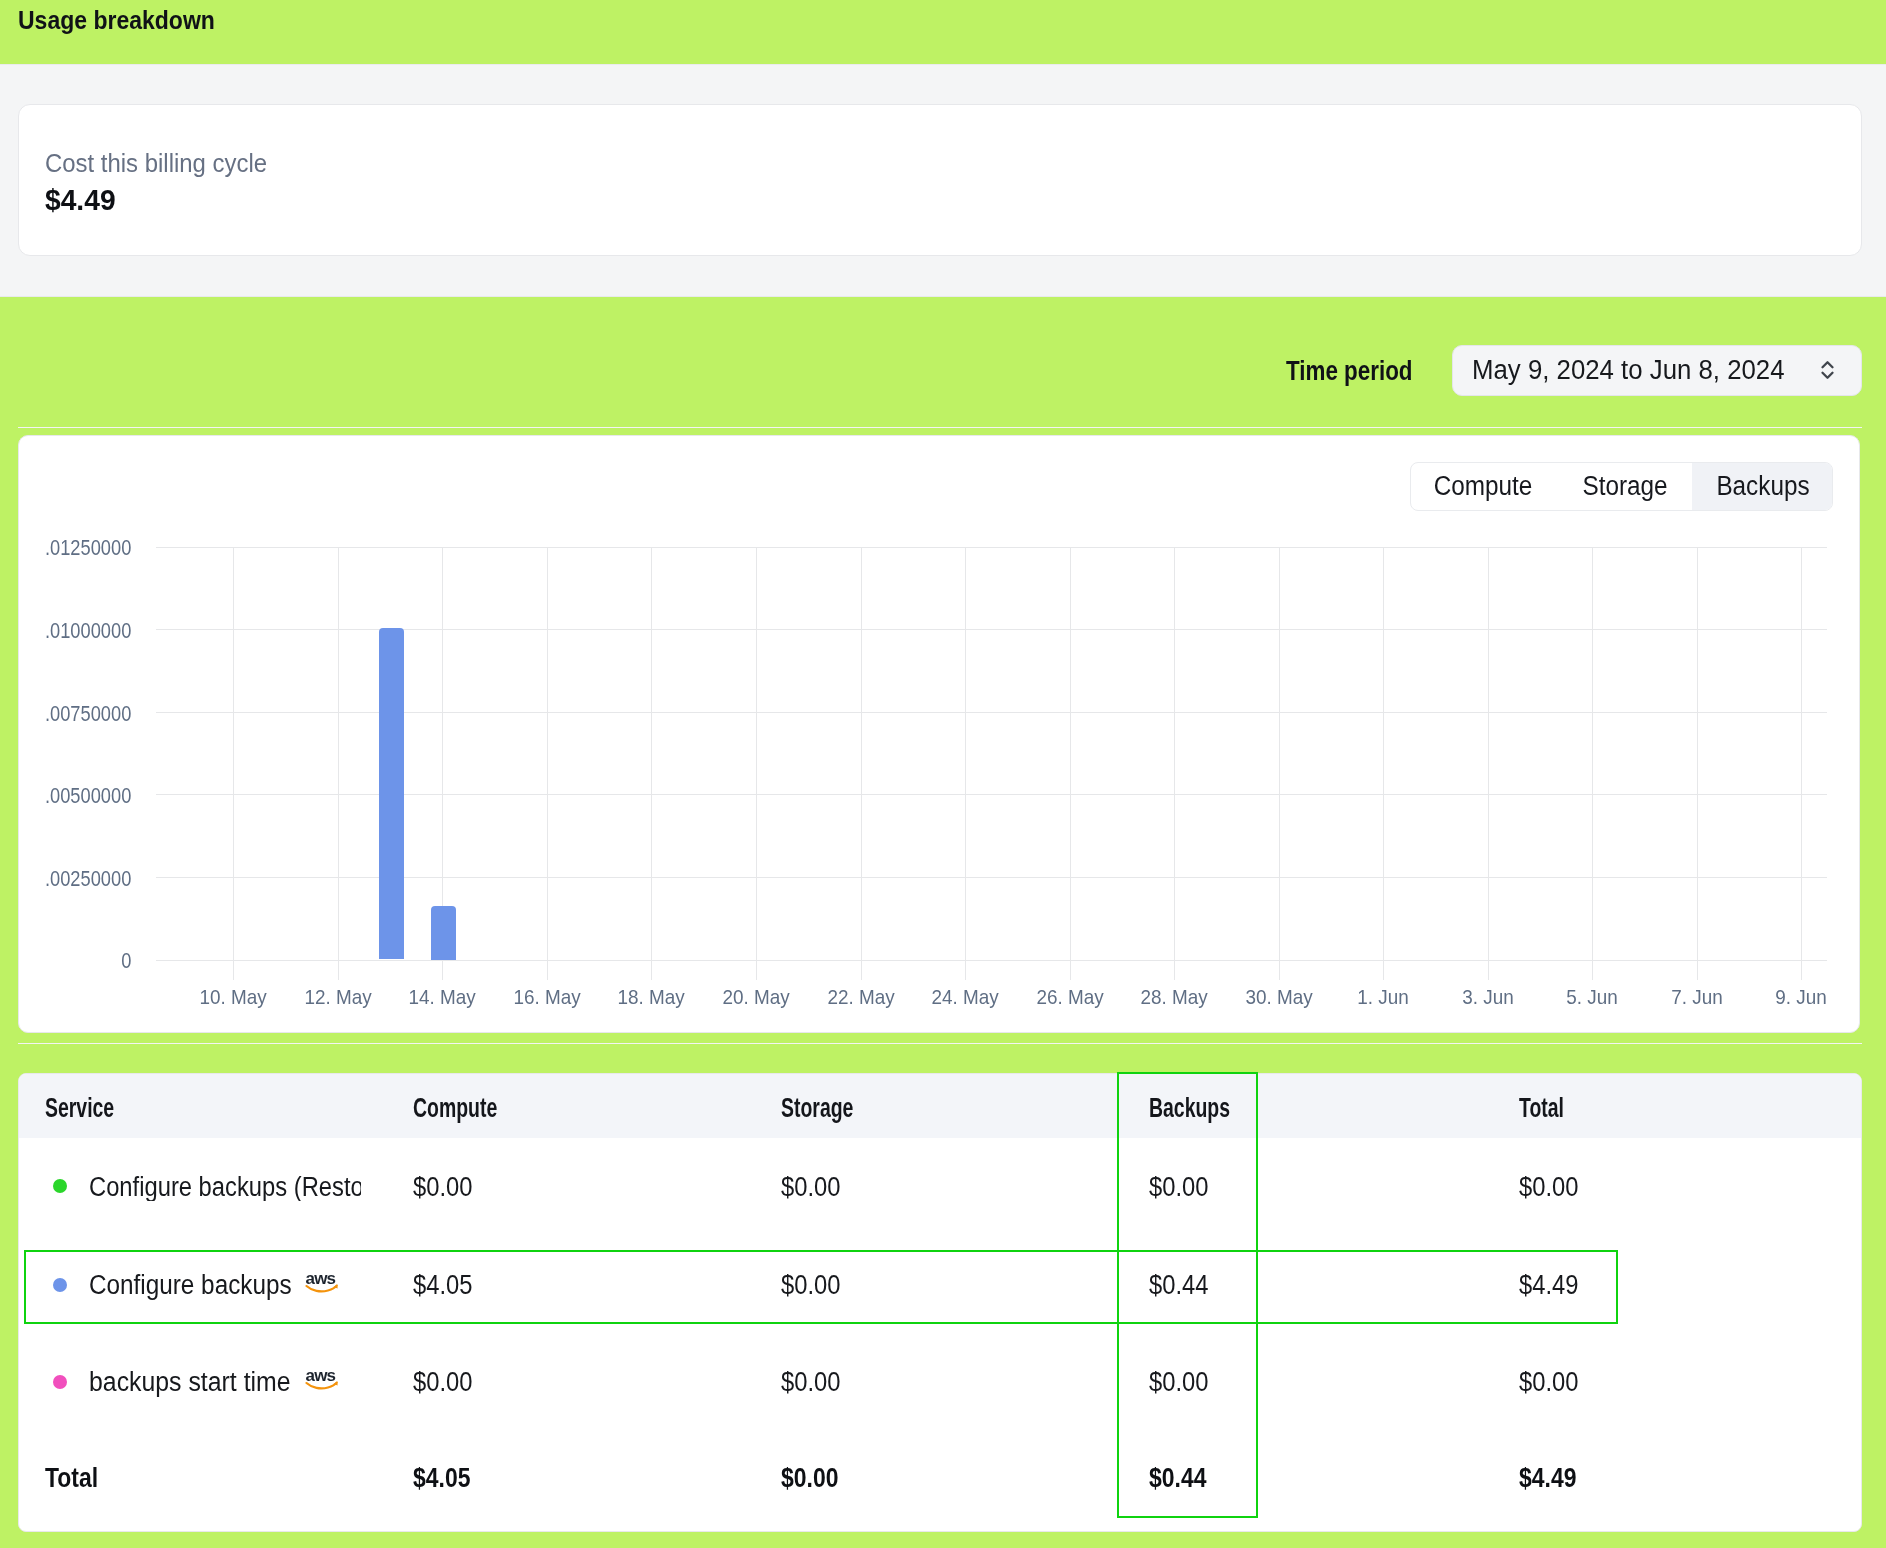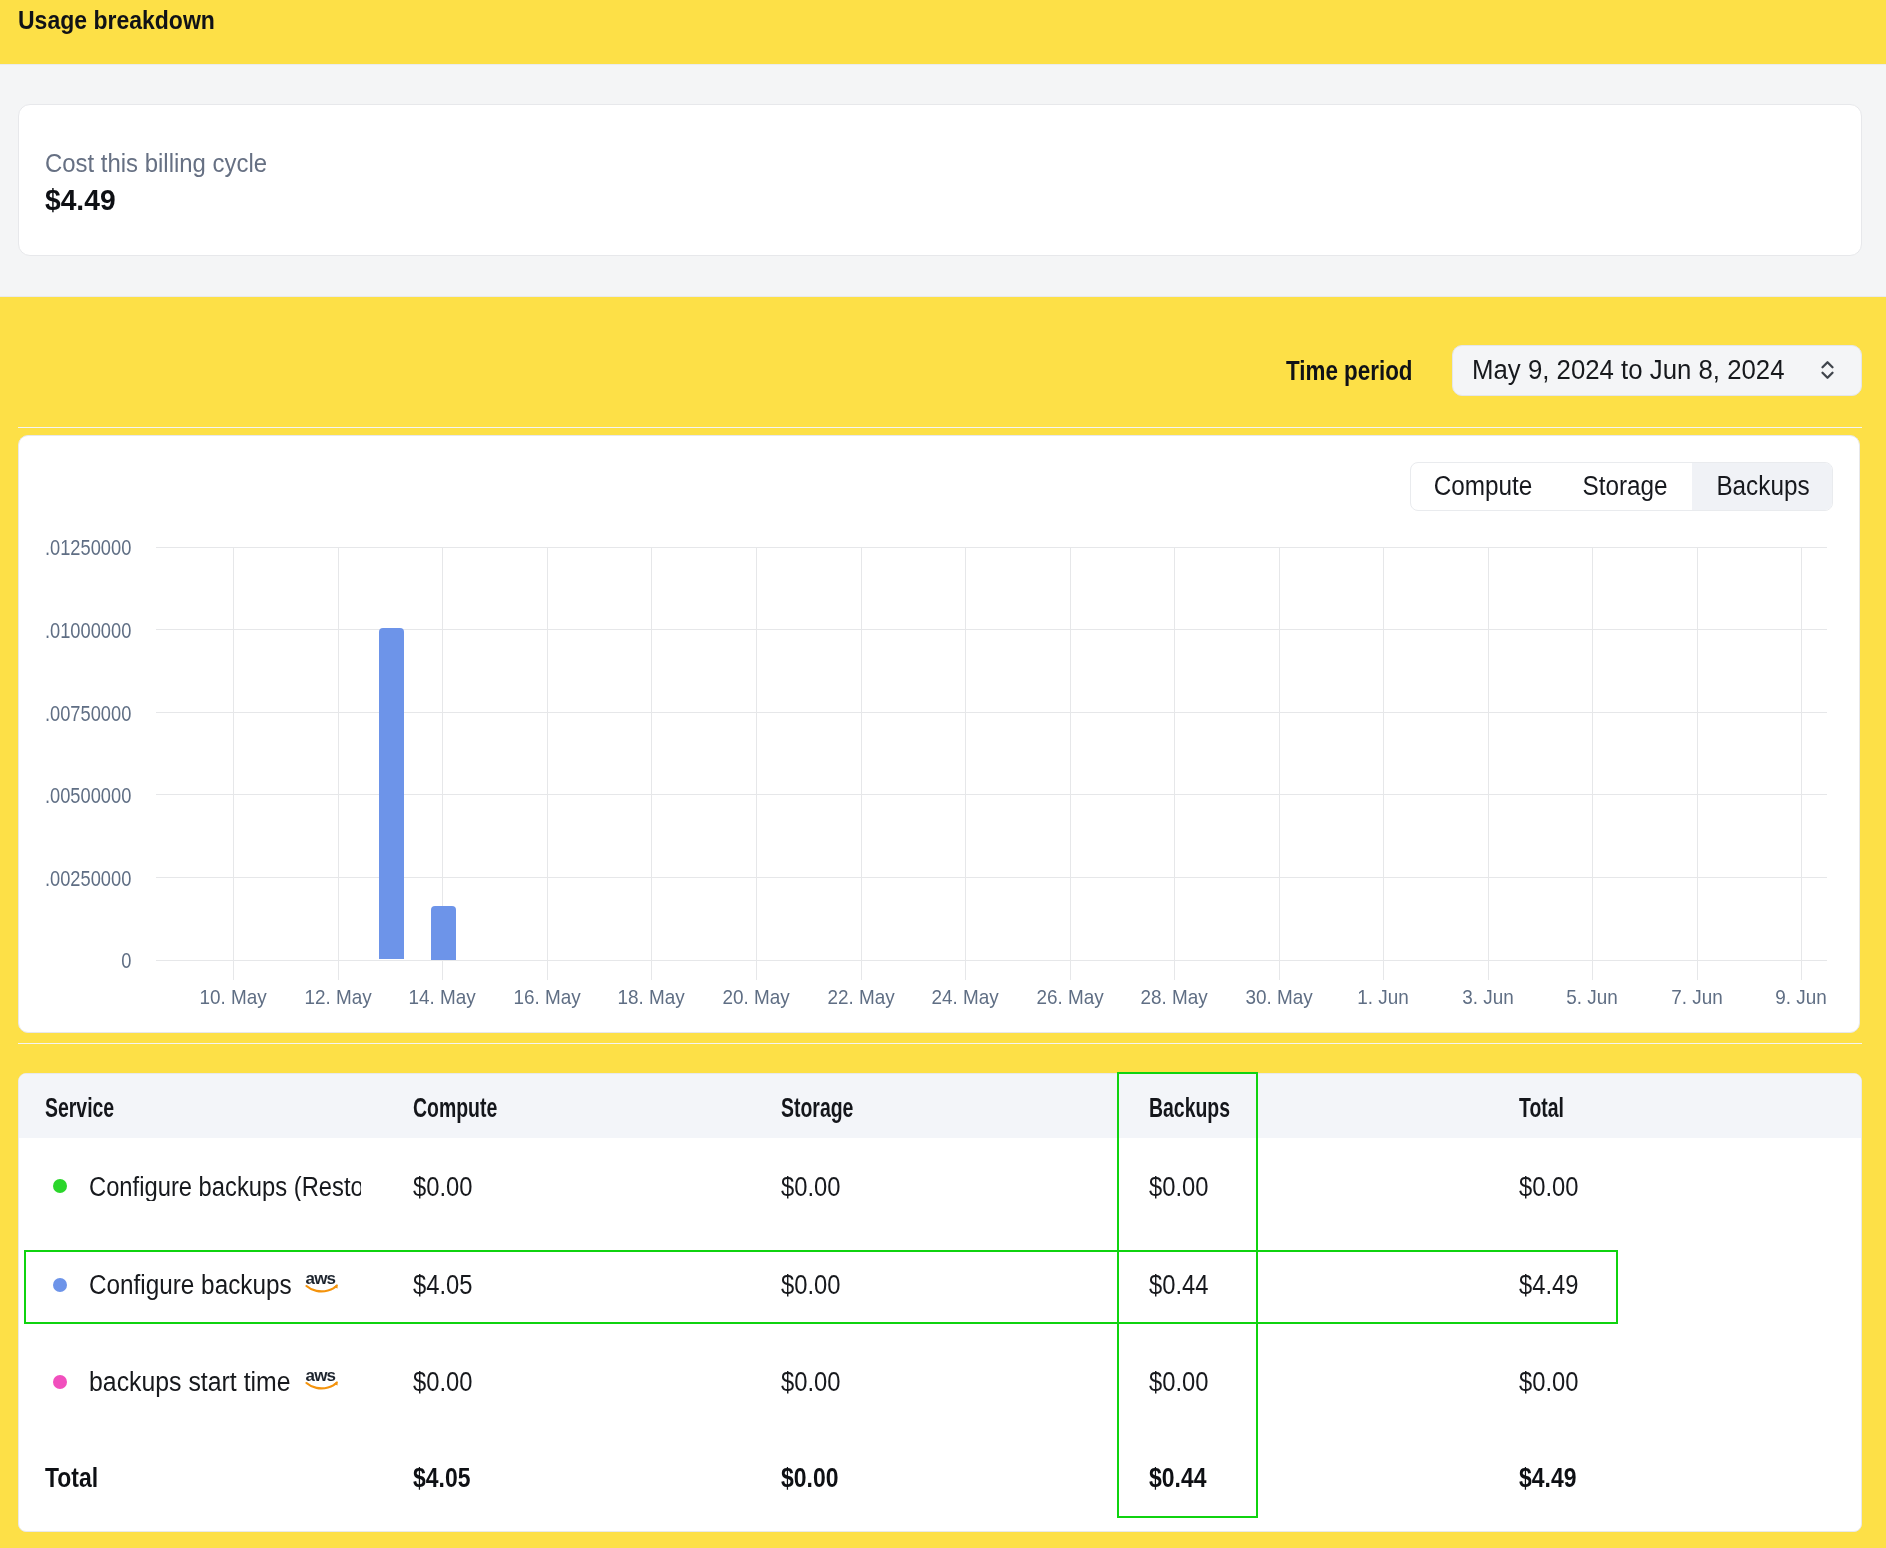--- a/index.html
+++ b/index.html
@@ -1,16 +1,16 @@
 <!DOCTYPE html>
 <html><head>
 <meta charset="utf-8">
 <style>
   html,body{margin:0;padding:0;background:#ffffff;}
-  #page{position:relative;width:1886px;height:1548px;background:#fde047;
+  #page{position:relative;width:1886px;height:1548px;background:#bef264;
     font-family:"Liberation Sans", sans-serif; overflow:hidden;}
   .abs{position:absolute;line-height:1;white-space:nowrap;}
   .sq{transform-origin:left center;}
   .ylab{left:0;width:131.3px;text-align:right;font-size:22px;color:#5f6e84;transform:scaleX(0.83);transform-origin:right center;}
   .xlab{font-size:21px;color:#5f6e84;transform:translateX(-50%) scaleX(0.9);top:986.1px;}
   .tab{font-size:27px;color:#17191e;transform:translateX(-50%) scaleX(0.9);top:472.6px;}
   .th{top:1095.4px;font-size:27px;font-weight:bold;color:#14161b;transform:scaleX(0.72);transform-origin:left center;}
   .td{font-size:27px;color:#17191d;transform:scaleX(0.88);transform-origin:left center;}
   .tt{top:1465.2px;font-size:27px;font-weight:bold;color:#0e1014;transform:scaleX(0.85);transform-origin:left center;}
   .dot{left:52.7px;width:14px;height:14px;border-radius:50%;}

